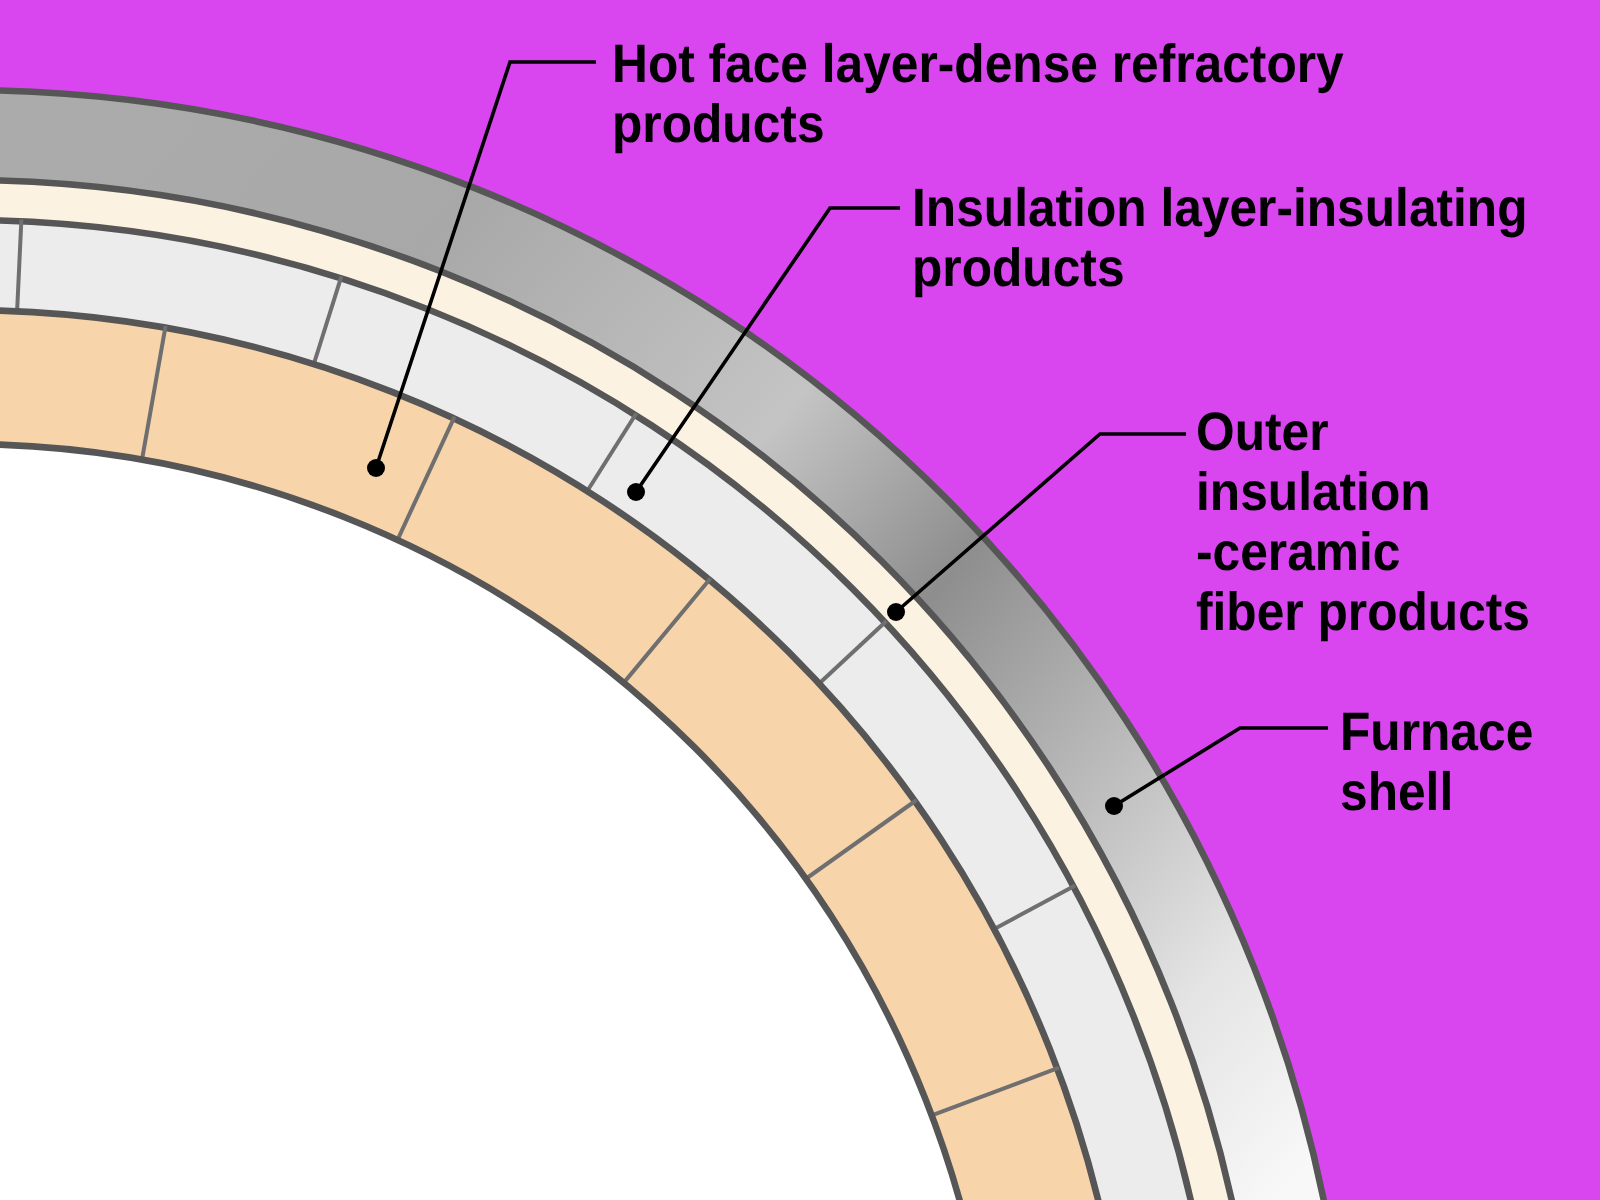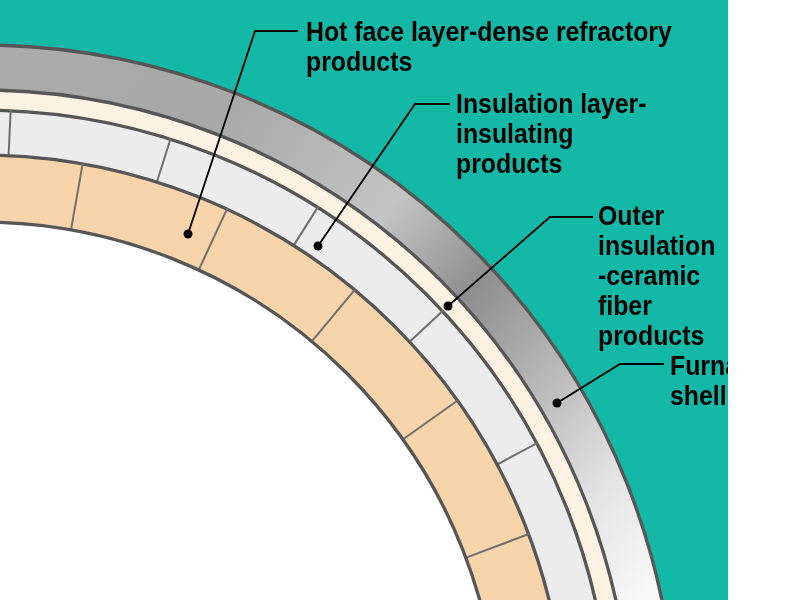--- a/index.html
+++ b/index.html
@@ -2,24 +2,24 @@
 <html><head>
 <meta charset="utf-8">
 <style>
   html, body {
     margin: 0;
     padding: 0;
     background: #ffffff;
   }
   #stage {
     position: relative;
-    width: 728px;
+    width: 800px;
     height: 600px;
     overflow: hidden;
-    background: #14b8a6;
+    background: #d946ef;
     font-family: "Liberation Sans", sans-serif;
   }
   #diagram-svg {
     position: absolute;
     left: 0;
     top: 0;
   }
   .label {
     position: absolute;
     font-family: "Liberation Sans", sans-serif;

